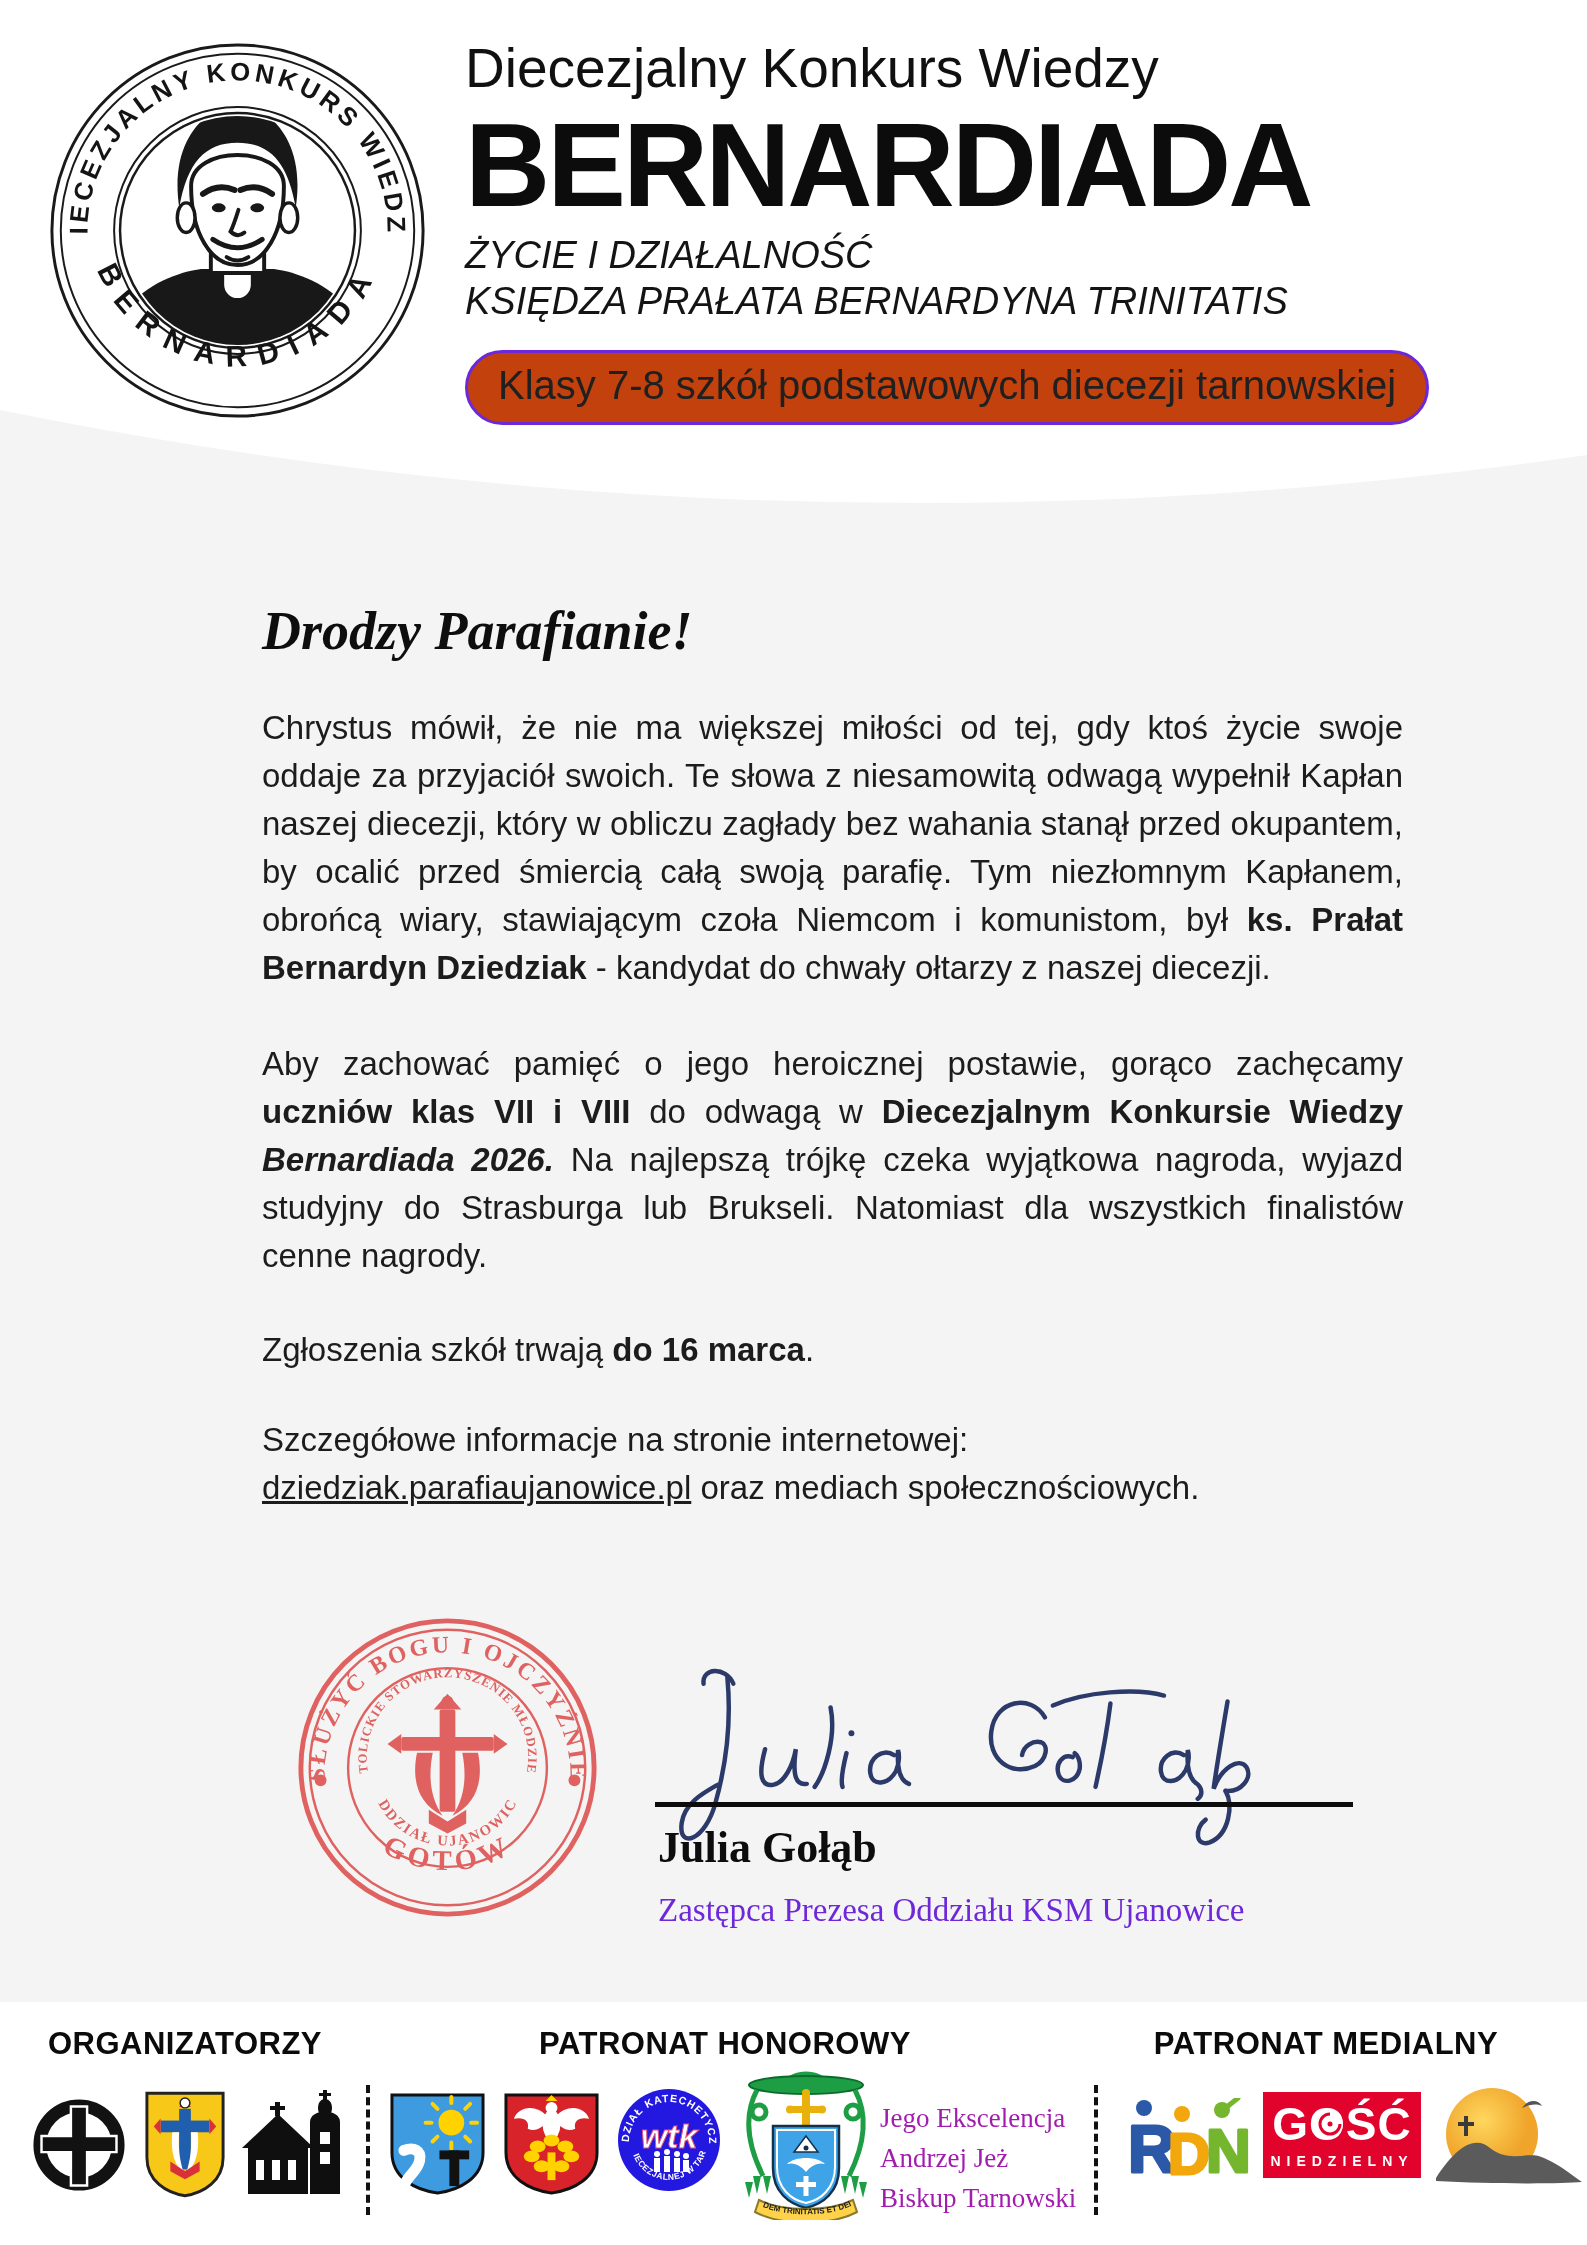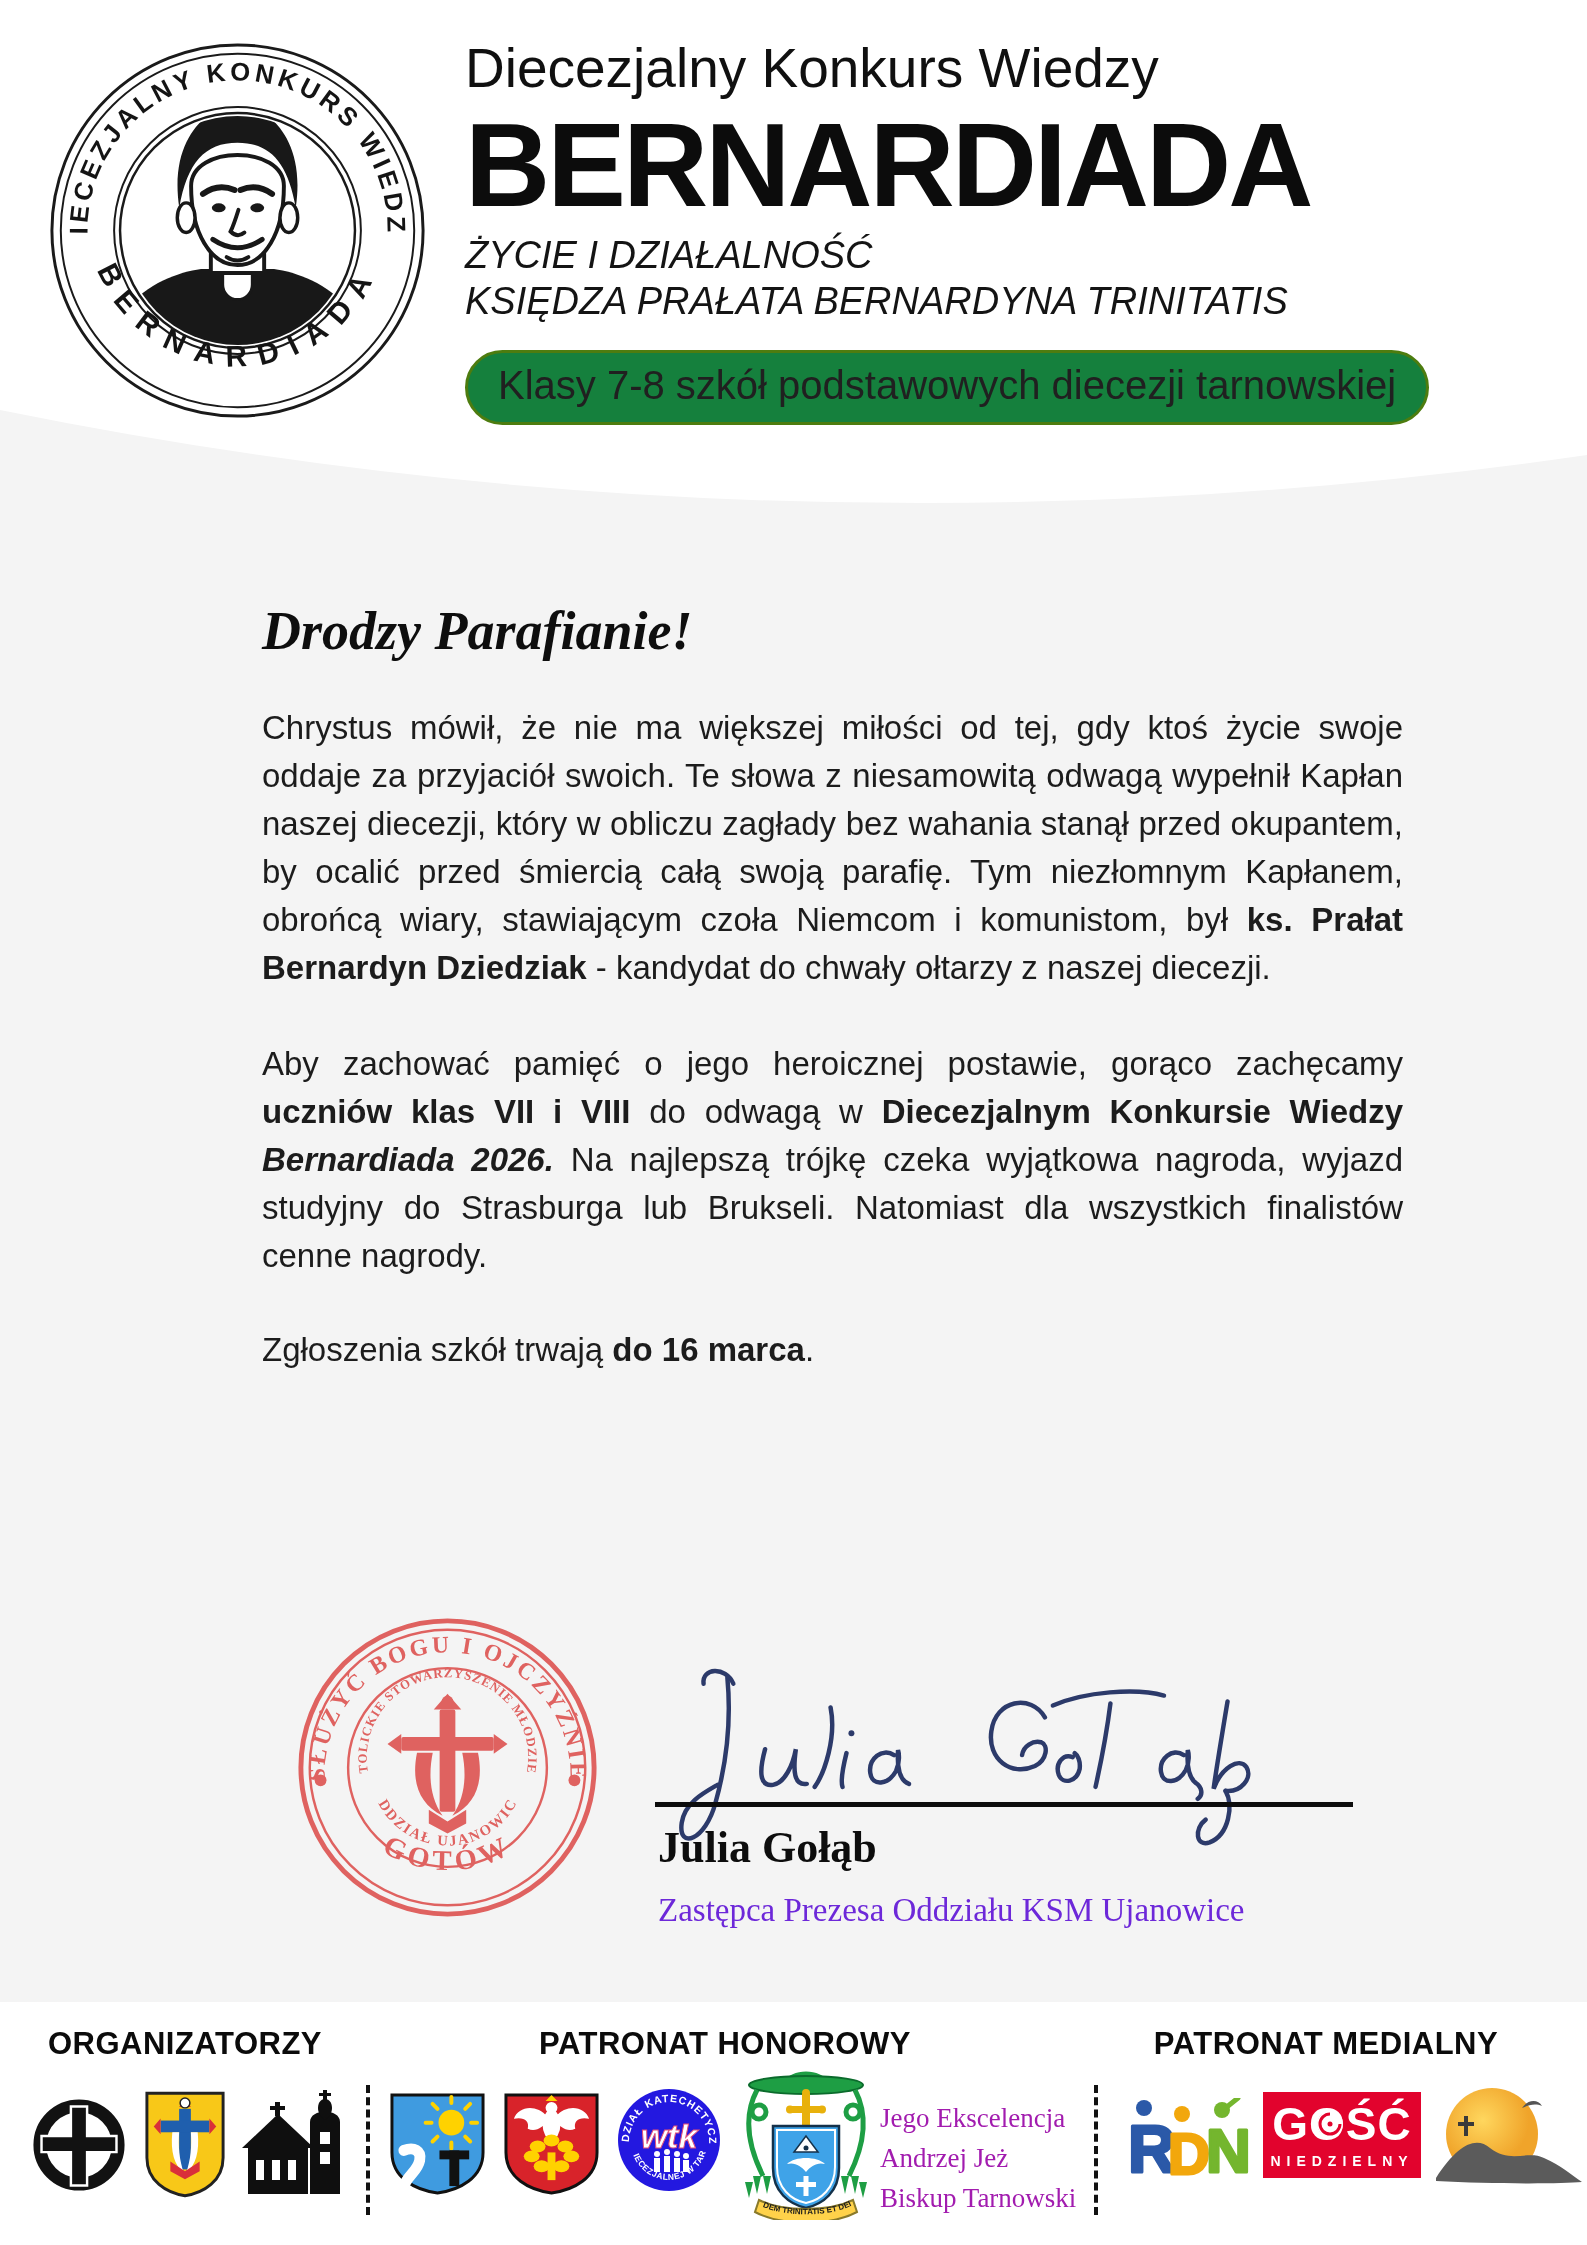--- a/index.html
+++ b/index.html
@@ -6,22 +6,22 @@
   .page{position:relative;width:1587px;height:2245px;background:#f4f4f4;overflow:hidden;
         font-family:"Liberation Sans",sans-serif;color:#111;}
   .abs{position:absolute;}
   svg text{user-select:none;}
 
   
   .header-bg{position:absolute;top:0;left:0;}
   .kicker{font-size:55px;line-height:1.05;color:#101010;}
   .big-title{font-size:118px;font-weight:800;letter-spacing:-3px;line-height:1;margin-top:8px;color:#0c0c0c;}
   .subtitle{font-size:38px;font-style:italic;line-height:1.22;margin-top:8px;color:#141414;}
-  .pill{display:inline-block;margin-top:26px;border:3px solid #4d7c0f;border-radius:44px;
-        padding:10px 30px 14px 30px;font-size:40px;color:#202020;background:#15803d;}
+  .pill{display:inline-block;margin-top:26px;border:3px solid #6d28d9;border-radius:44px;
+        padding:10px 30px 14px 30px;font-size:40px;color:#202020;background:#c2410c;}
 
   
   .letter{position:absolute;left:250px;top:600px;width:1141px;margin-left:12px;}
   .salutation{font-family:"Liberation Serif",serif;font-style:italic;font-weight:bold;
               font-size:54px;margin:0 0 42px 0;color:#0e0e0e;}
   .letter p{font-size:33px;line-height:48px;text-align:justify;margin:0;color:#1c1c1c;}
   .letter p.p1{margin-bottom:48px;}
   .letter p.p2{margin-bottom:46px;}
   .letter p.p3{margin-bottom:42px;}
   .letter b{font-weight:bold;}
@@ -96,20 +96,22 @@
       <div>KSIĘDZA PRAŁATA BERNARDYNA TRINITATIS</div>
     </div>
     <div class="pill">Klasy 7-8 szkół podstawowych diecezji tarnowskiej</div>
   </div>
 
   <div class="letter">
     <h2 class="salutation">Drodzy Parafianie!</h2>
     <p class="p1"><span>Chrystus mówił, że nie ma większej miłości od tej, gdy ktoś życie swoje oddaje za przyjaciół swoich. Te słowa z niesamowitą odwagą wypełnił Kapłan naszej diecezji, który w obliczu zagłady bez wahania stanął przed okupantem, by ocalić przed śmiercią całą swoją parafię. Tym niezłomnym Kapłanem, obrońcą wiary, stawiającym czoła Niemcom i komunistom, był </span><b>ks. Prałat Bernardyn Dziedziak</b><span> - kandydat do chwały ołtarzy z naszej diecezji.</span></p>
     <p class="p2"><span>Aby zachować pamięć o jego heroicznej postawie, gorąco zachęcamy </span><b>uczniów klas VII i VIII</b><span> do odwagą w </span><b>Diecezjalnym Konkursie Wiedzy </b><span class="bi">Bernardiada 2026.</span><span> Na najlepszą trójkę czeka wyjątkowa nagroda, wyjazd studyjny do Strasburga lub Brukseli. Natomiast dla wszystkich finalistów cenne nagrody.</span></p>
     <p class="p3"><span>Zgłoszenia szkół trwają </span><b>do 16 marca</b><span>.</span></p>
+    <p><span>Szczegółowe informacje na stronie internetowej:</span><br>
+      <a href="#">dziedziak.parafiaujanowice.pl</a><span> oraz mediach społecznościowych.</span></p>
   </div>
 
   <svg class="abs" style="left:295px;top:1615px;opacity:.88;" width="305" height="305" viewBox="0 0 310 310">
     <defs>
       <path id="stTop" d="M30,163 A125,125 0 1 1 280,163"></path>
       <path id="stBot" d="M57,212 A125,125 0 0 0 253,212"></path>
       <path id="stInTop" d="M74,158 A82,82 0 1 1 236,158"></path>
       <path id="stInBot" d="M84,190 A79,79 0 0 0 226,190"></path>
     </defs>
     <circle cx="155" cy="155" r="149" fill="none" stroke="#dd4f4c" stroke-width="5"></circle>

